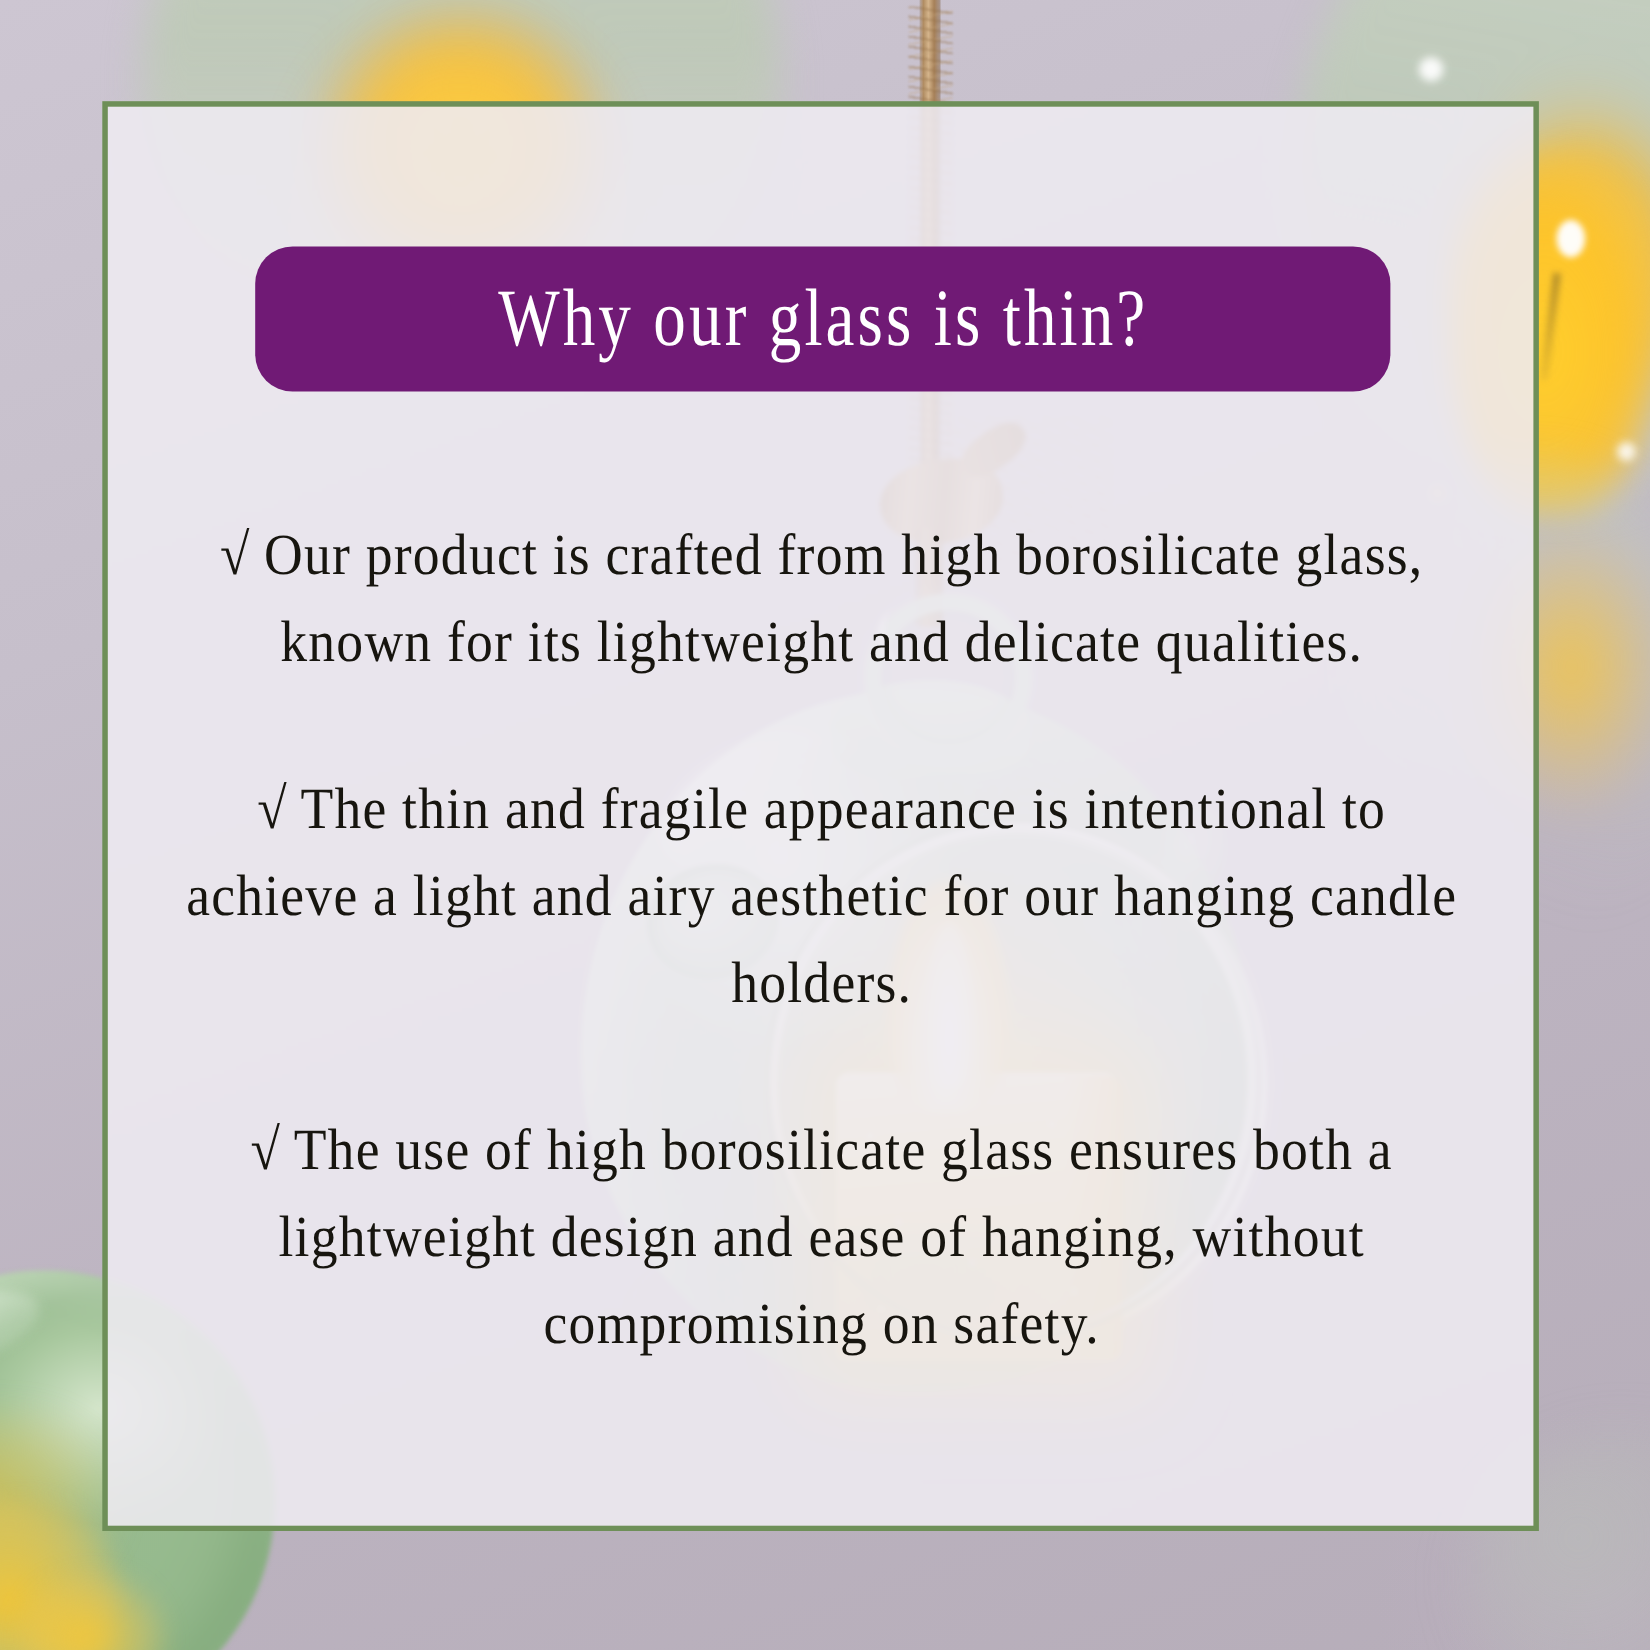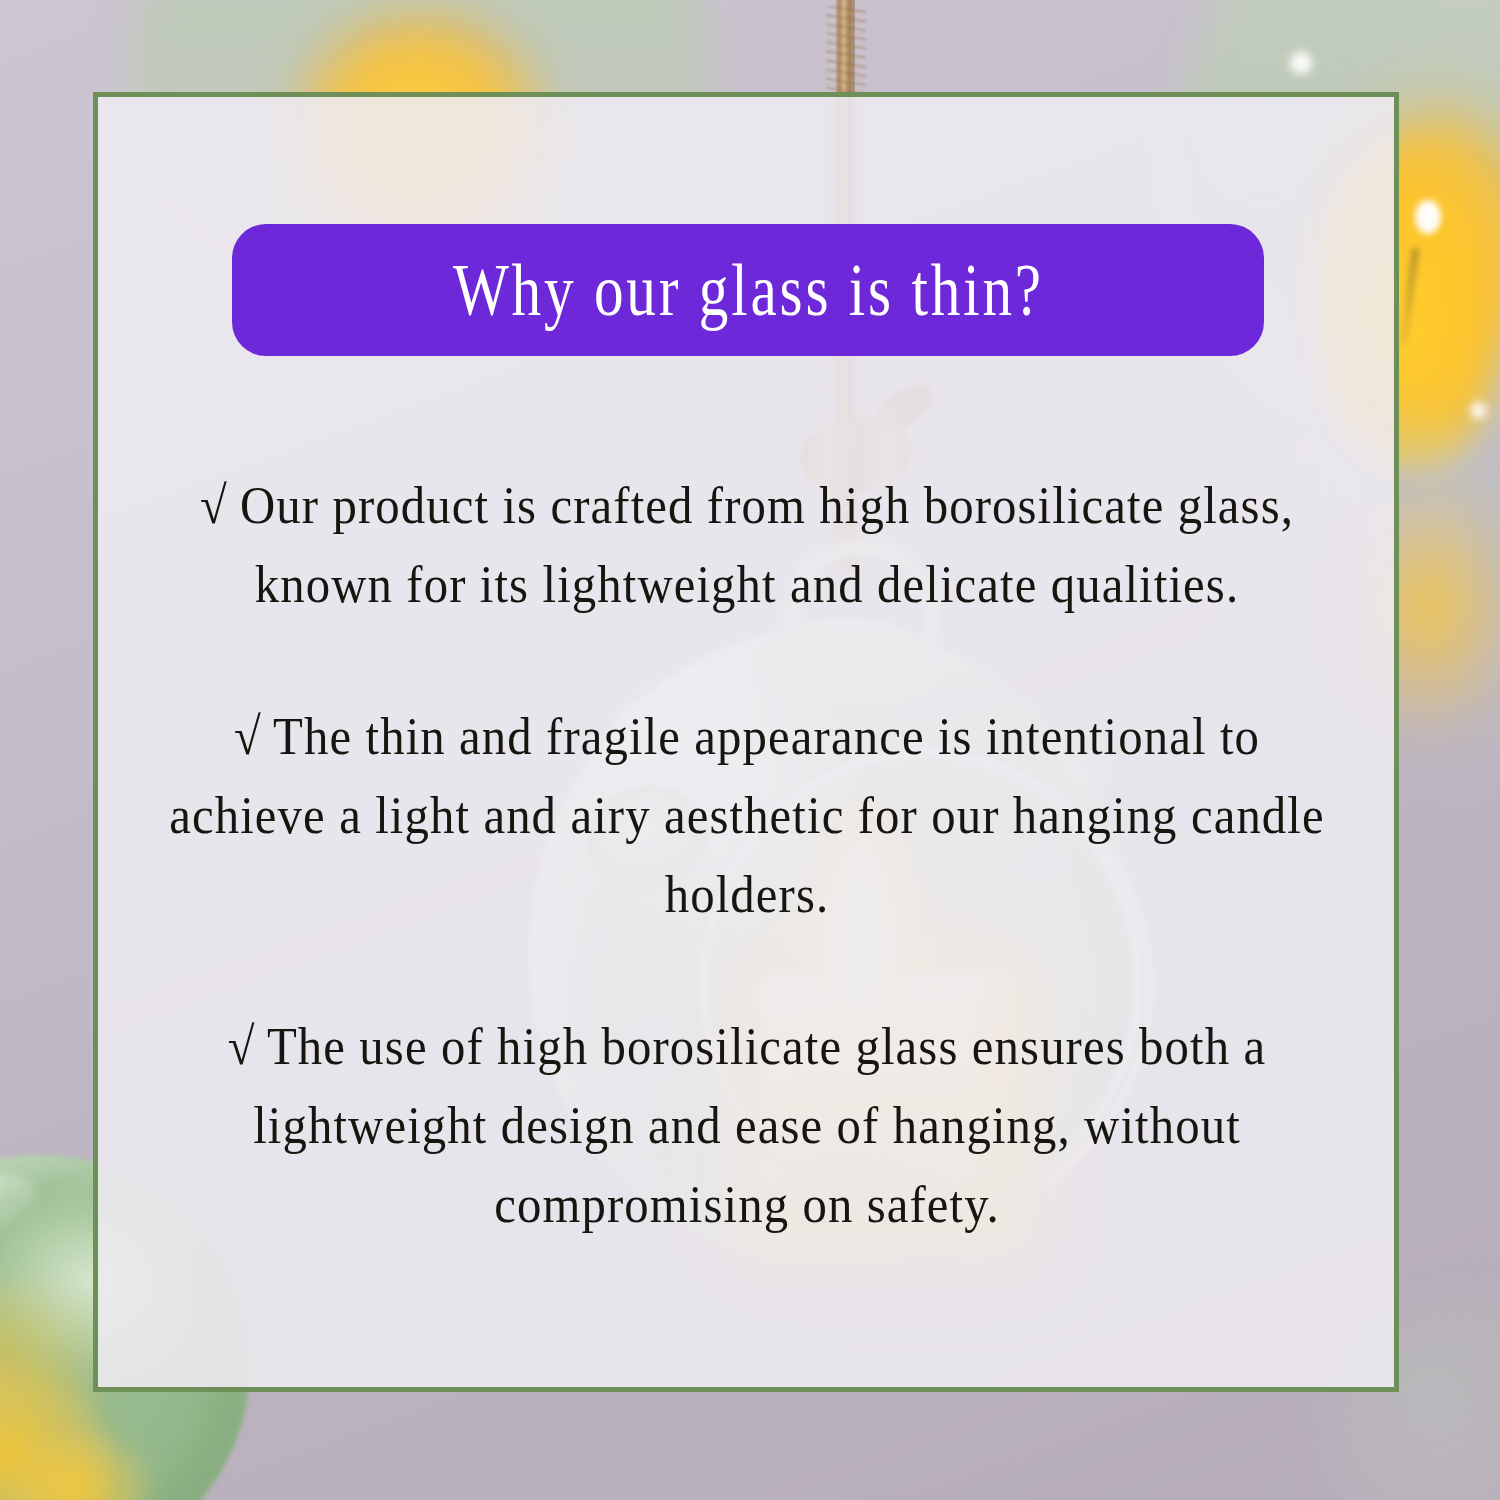--- a/index.html
+++ b/index.html
@@ -396,21 +396,21 @@
     border: 5px solid #6e8f58;
     box-sizing: border-box;
     pointer-events: none;
   }
 
   
   .title-pill {
     position: absolute;
     left: 232px; top: 224px;
     width: 1032px; height: 132px;
-    background: #6d28d9;
+    background: #701a75;
     border-radius: 34px;
     display: flex;
     align-items: center;
     justify-content: center;
   }
   .title-text {
     color: #ffffff;
     font-size: 74px;
     line-height: 1;
     font-weight: 400;

